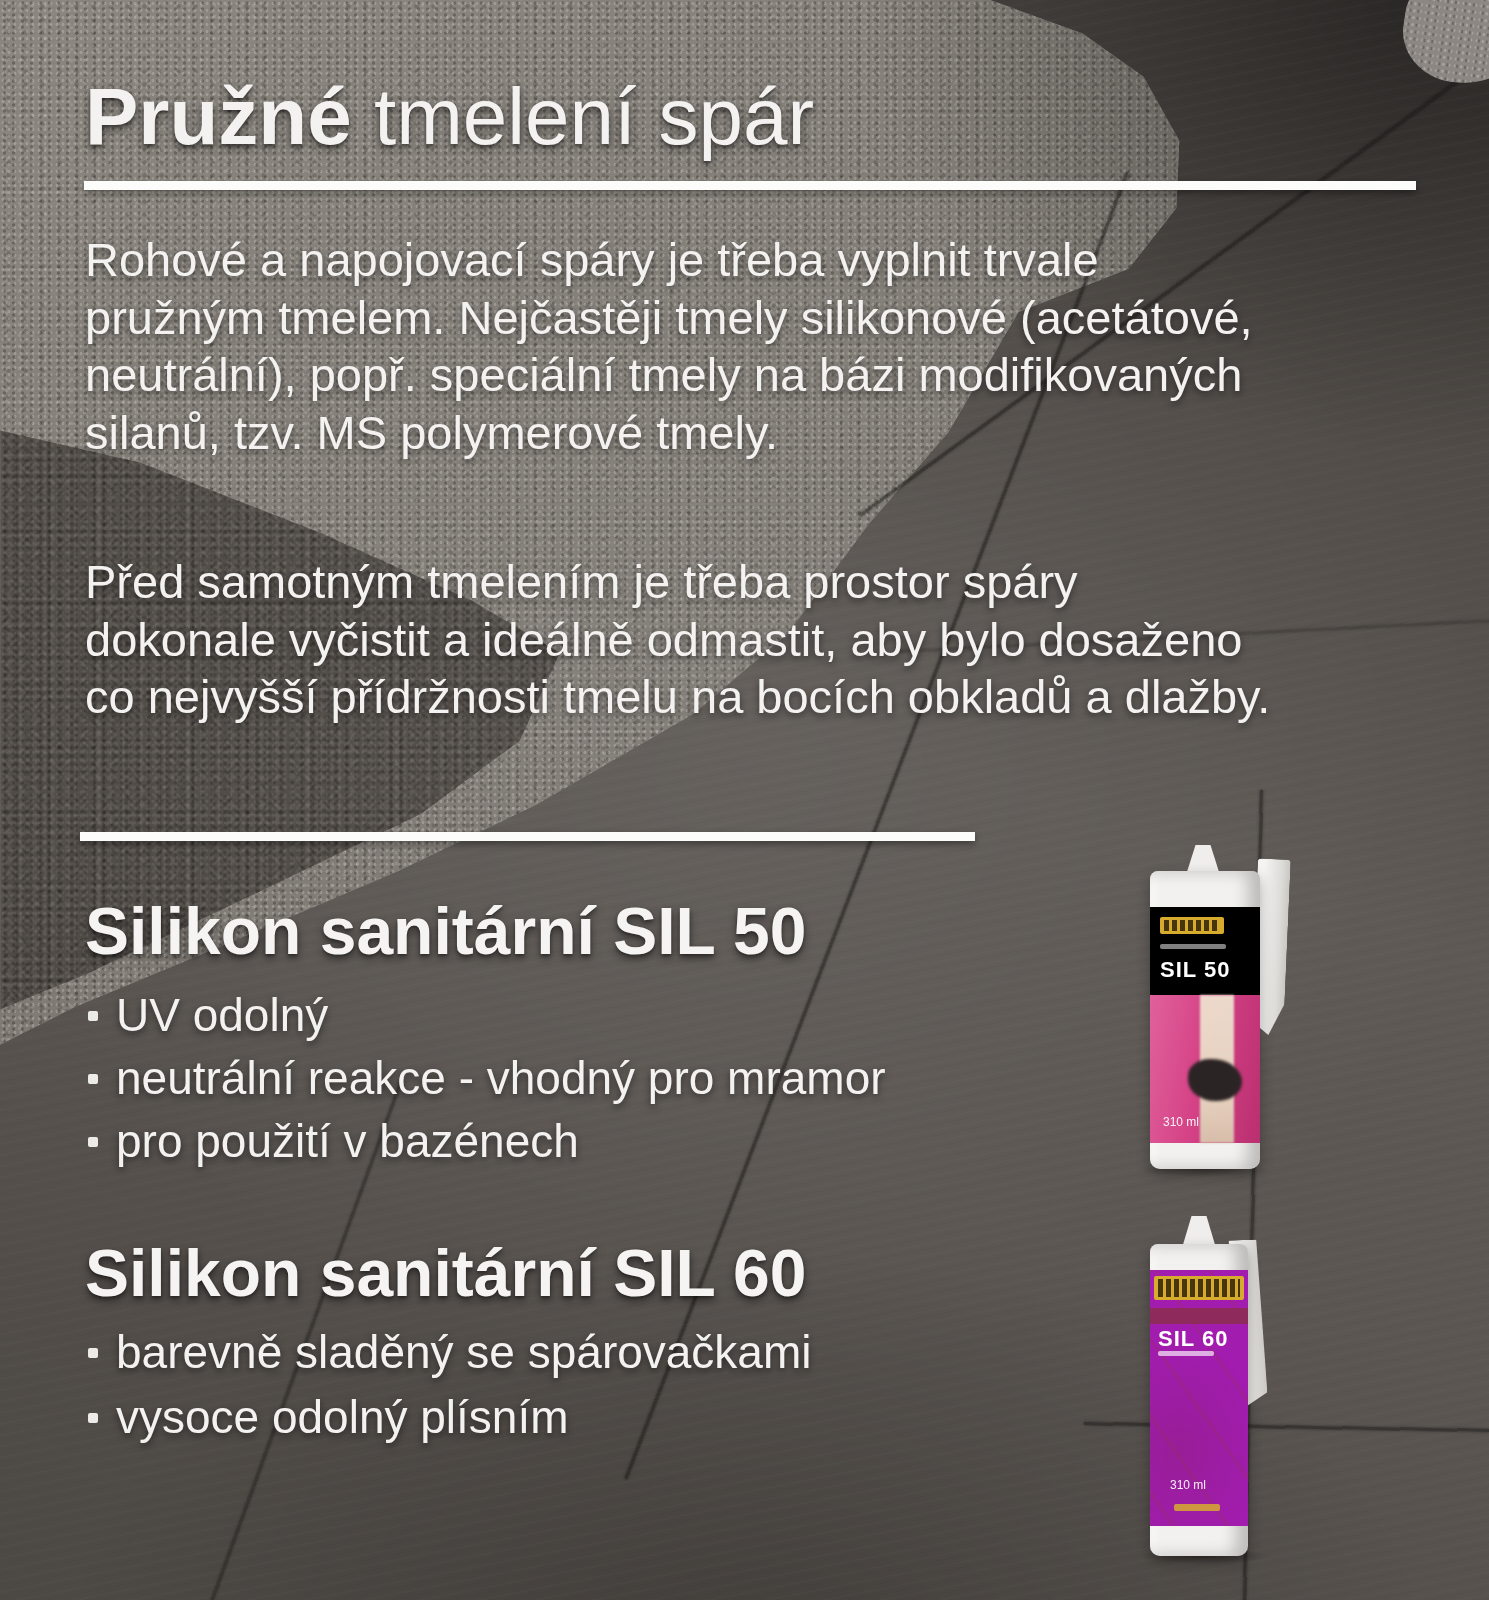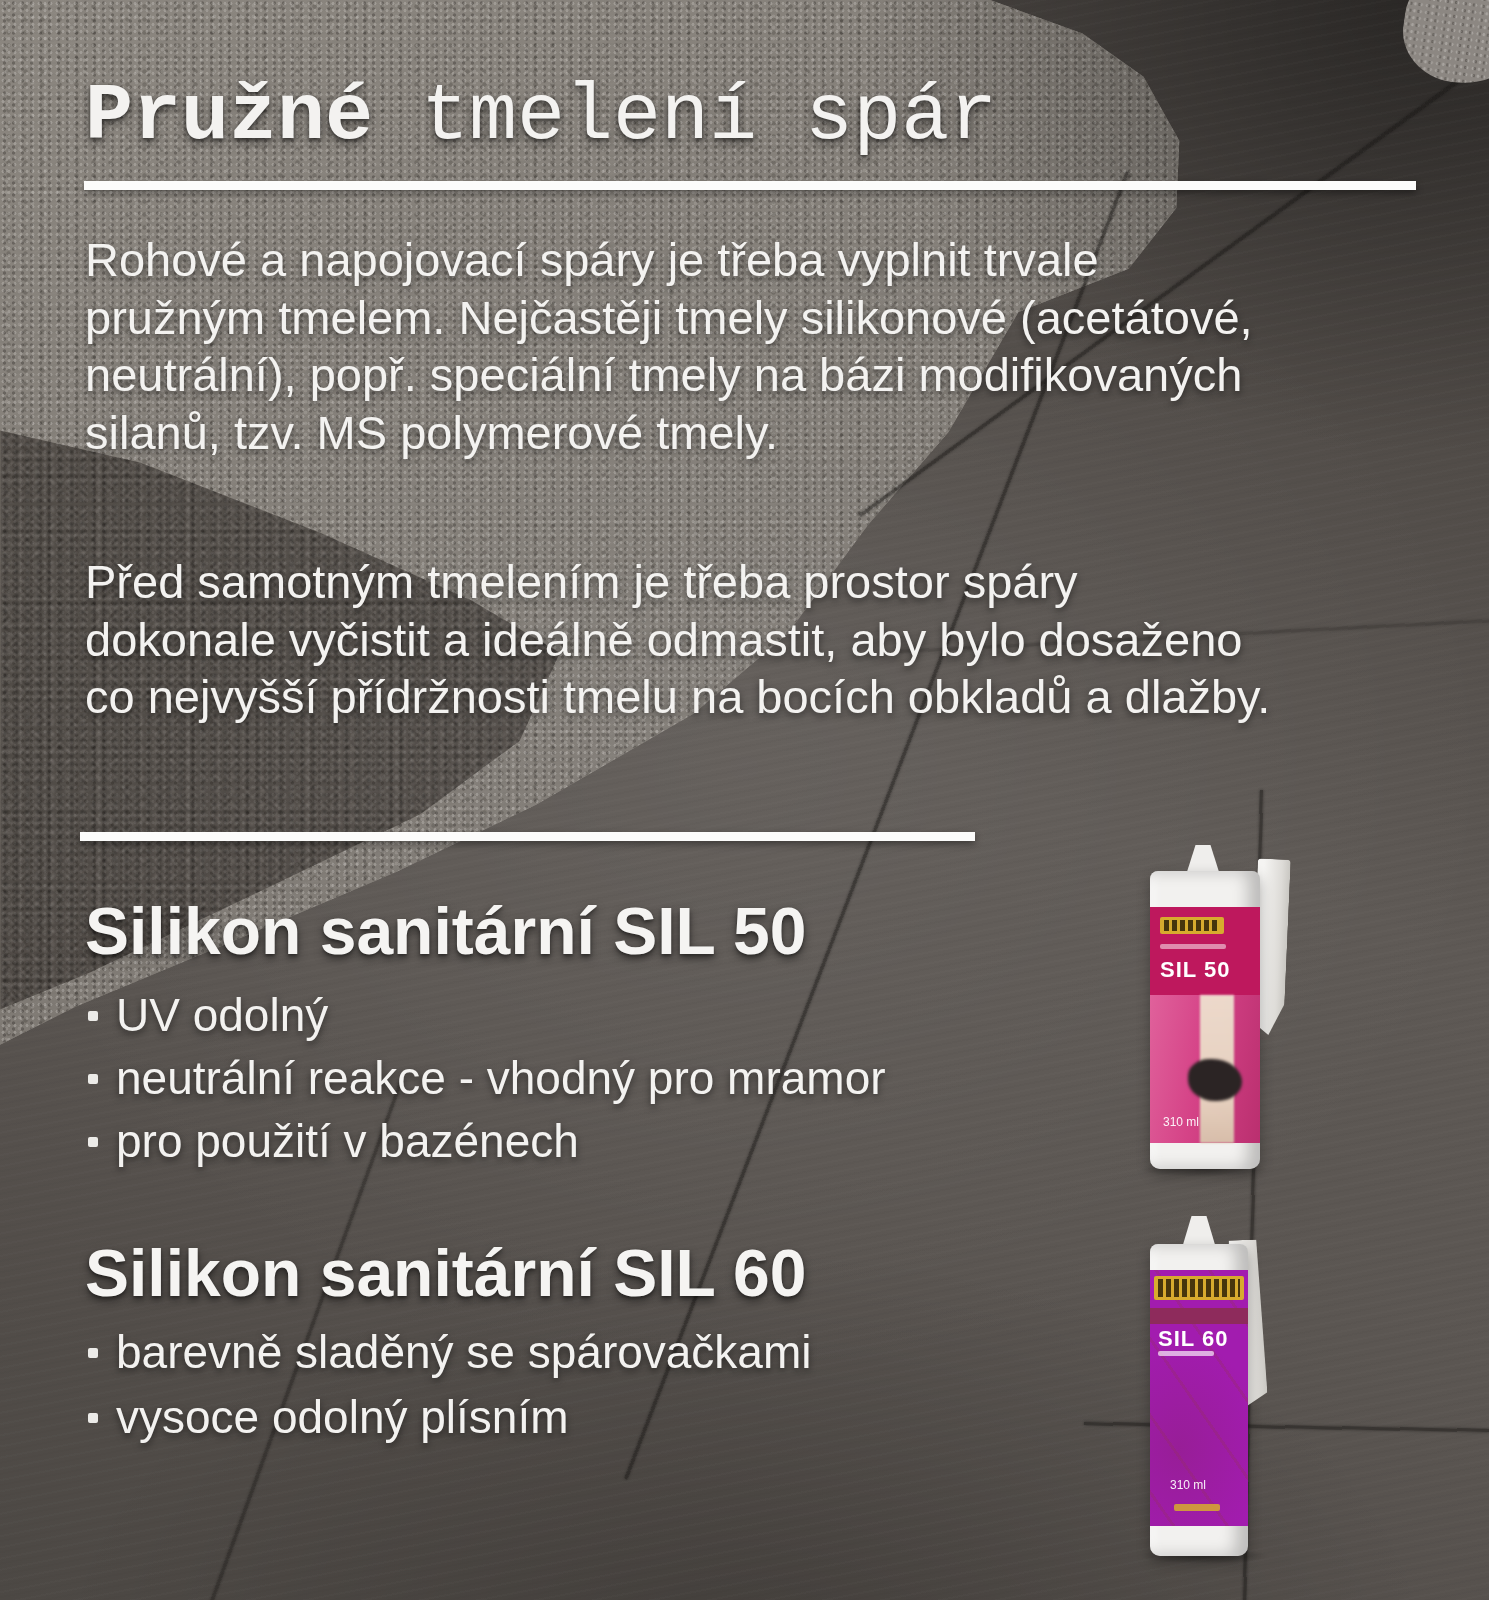--- a/index.html
+++ b/index.html
@@ -83,21 +83,21 @@
     clip-path:polygon(0 0,100% 0,100% 82%,55% 100%,0 92%);}
   .rod60{left:96px;top:24px;width:39px;height:170px;transform:rotate(-2deg);
     clip-path:polygon(15% 0,85% 0,100% 90%,30% 100%,0 78%);}
   .nozzle{position:absolute;background:#efeeec;clip-path:polygon(28% 0,72% 0,100% 100%,0 100%);}
   .nz50{left:58px;top:0;width:34px;height:30px;}
   .nz60{left:52px;top:0;width:34px;height:32px;}
   .body{position:absolute;background:#f2f1ef;overflow:hidden;border-radius:8px 8px 10px 10px;
     box-shadow:inset -12px 0 16px rgba(0,0,0,.22), inset 6px 0 8px rgba(255,255,255,.45), 0 6px 14px rgba(0,0,0,.3);}
   .bd50{left:22px;top:26px;width:110px;height:298px;}
   .bd60{left:20px;top:28px;width:98px;height:312px;}
-  .lbl-black{position:absolute;left:0;right:0;top:36px;height:88px;background:#be185d;padding-left:39px;}
+  .lbl-black{position:absolute;left:0;right:0;top:36px;height:88px;background:#000000;padding-left:39px;}
   .chip{position:absolute;background:#d7ab2e;border-radius:2px;overflow:hidden;}
   .chip-ink{position:absolute;inset:3px 4px;background:repeating-linear-gradient(90deg, rgba(45,33,6,.85) 0 5px, transparent 5px 8px);}
   .chip50{left:10px;top:10px;width:64px;height:17px;}
   .microline{position:absolute;background:rgba(255,255,255,.5);border-radius:2px;height:5px;}
   .ml50{left:10px;top:37px;width:66px;}
   .code{position:absolute;color:#ffffff;font-weight:700;font-size:22px;letter-spacing:1px;white-space:nowrap;}
   .cd50{left:10px;top:50px;}
   .stem50{position:absolute;left:30px;top:124px;width:28px;height:26px;background:#201c18;}
   .pink{position:absolute;left:0;right:0;top:124px;bottom:26px;
     background:linear-gradient(100deg,#e0619b 0%,#d54387 45%,#ba2f6f 100%);}
@@ -129,21 +129,21 @@
   <div class="bg-shade"></div>
   <div class="tile-streaks"></div>
   <div class="grout v g1"></div>
   <div class="grout h g2"></div>
   <div class="grout h g3"></div>
   <div class="grout v g4"></div>
   <div class="grout h g5"></div>
   <div class="grout v g6"></div>
   <div class="corner-patch"></div>
 
-  <h1 class="txt title" style="margin:0;font-weight:400;font-family:Liberation Mono, monospace;">
+  <h1 class="txt title" style="margin:0;font-weight:400;">
     <span class="b">Pružné</span><span> tmelení spár</span>
   </h1>
   <div class="rule rule1"></div>
 
   <div class="txt para p1">
     <div>Rohové a napojovací spáry je třeba vyplnit trvale</div>
     <div>pružným tmelem. Nejčastěji tmely silikonové (acetátové,</div>
     <div>neutrální), popř. speciální tmely na bázi modifikovaných</div>
     <div>silanů, tzv. MS polymerové tmely.</div>
   </div>

